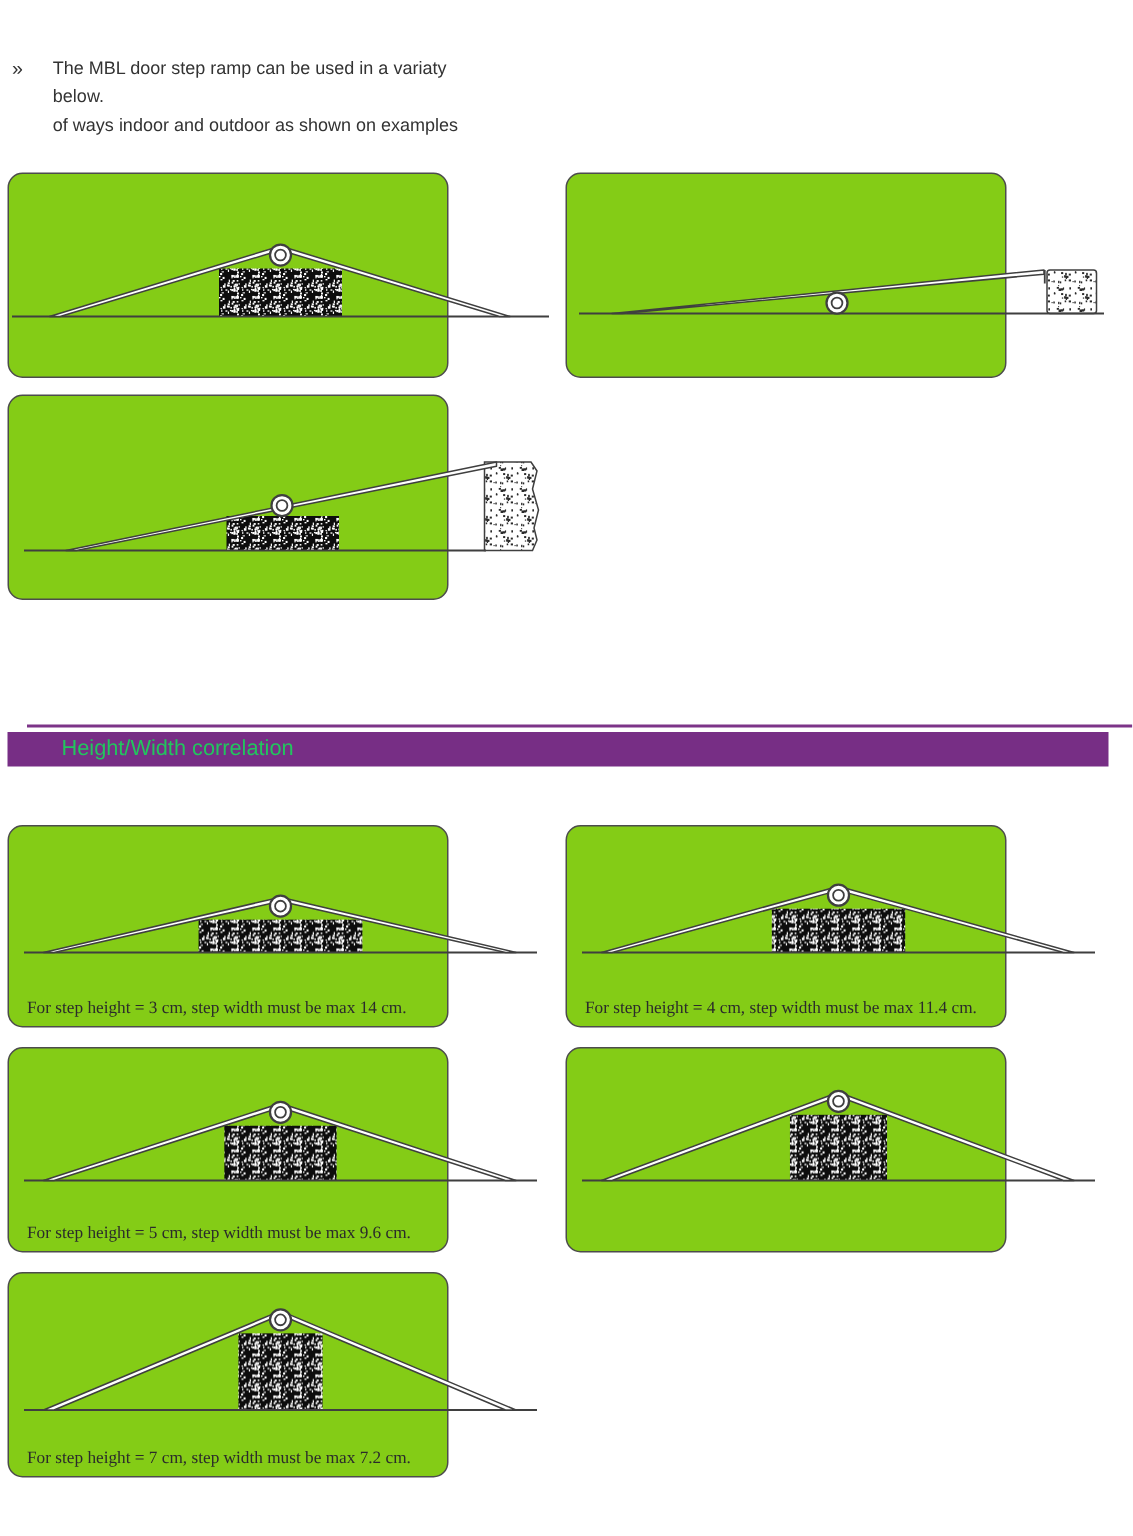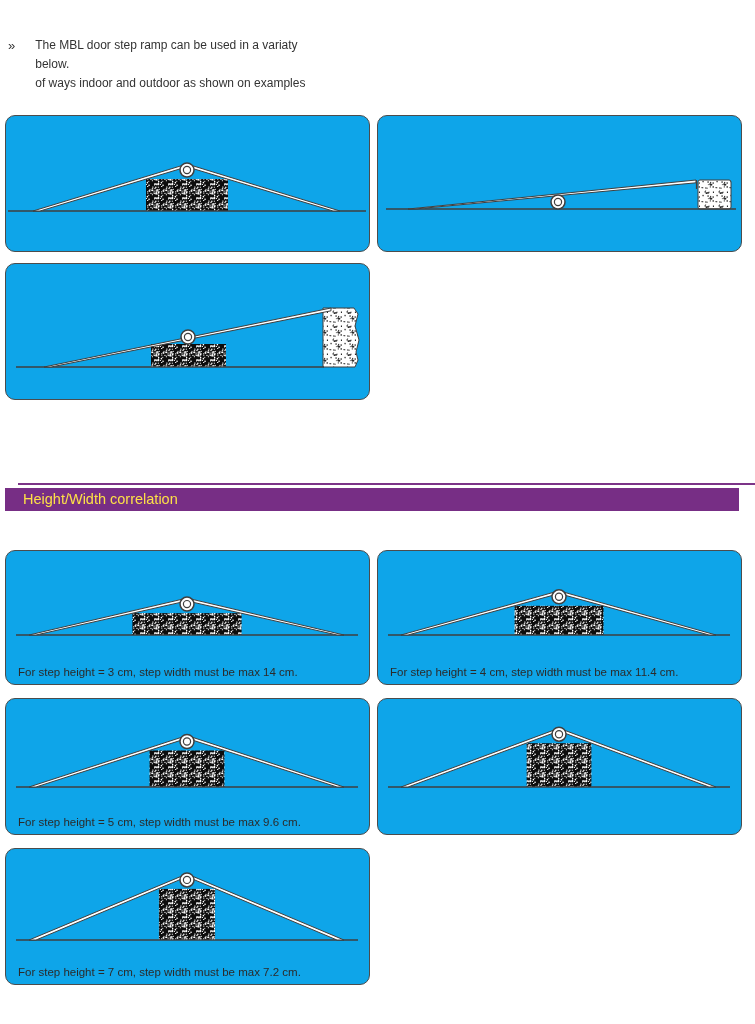--- a/index.html
+++ b/index.html
@@ -2,27 +2,27 @@
 <html><head>
 <meta charset="utf-8">
 <style>
   html,body{margin:0;padding:0;background:#fff;}
   .page{position:relative;width:755px;height:1024px;background:#ffffff;overflow:hidden;
         font-family:"Liberation Sans",sans-serif;color:#333;}
   .defs-svg{position:absolute;width:0;height:0;}
   .intro{position:absolute;left:8px;top:36px;display:flex;}
   .bullet{font-size:13px;color:#333;line-height:19px;}
   .intro-text{margin-left:20px;font-size:12px;line-height:19px;color:#333;}
-  .fbox{position:absolute;width:365px;box-sizing:border-box;border:1.5px solid #4c4c4c;
-        border-radius:10px;background:#0ea5e9;}
+  .fbox{position:absolute;width:294px;box-sizing:border-box;border:1.5px solid #4c4c4c;
+        border-radius:10px;background:#84cc16;font-family:Liberation Serif, serif;}
   .fbox svg{display:block;}
   .caption{position:absolute;left:12px;bottom:6px;font-size:11.5px;color:#2b2b2b;white-space:nowrap;}
   .hairline{position:absolute;left:18px;top:483px;width:737px;height:2px;background:#7c3488;}
   .bar{position:absolute;left:5px;top:488px;width:734px;height:23px;background:#772e85;
-       color:#fde047;font-size:14.5px;line-height:23px;padding-left:18px;box-sizing:border-box;
+       color:#22c55e;font-size:14.5px;line-height:23px;padding-left:36px;box-sizing:border-box;
        font-weight:500;}
 </style>
 </head>
 <body>
 
 <div class="page">
 
   <svg class="defs-svg">
       <defs id="pat-defs">
         <pattern id="spkD" width="14" height="14" patternUnits="userSpaceOnUse">

